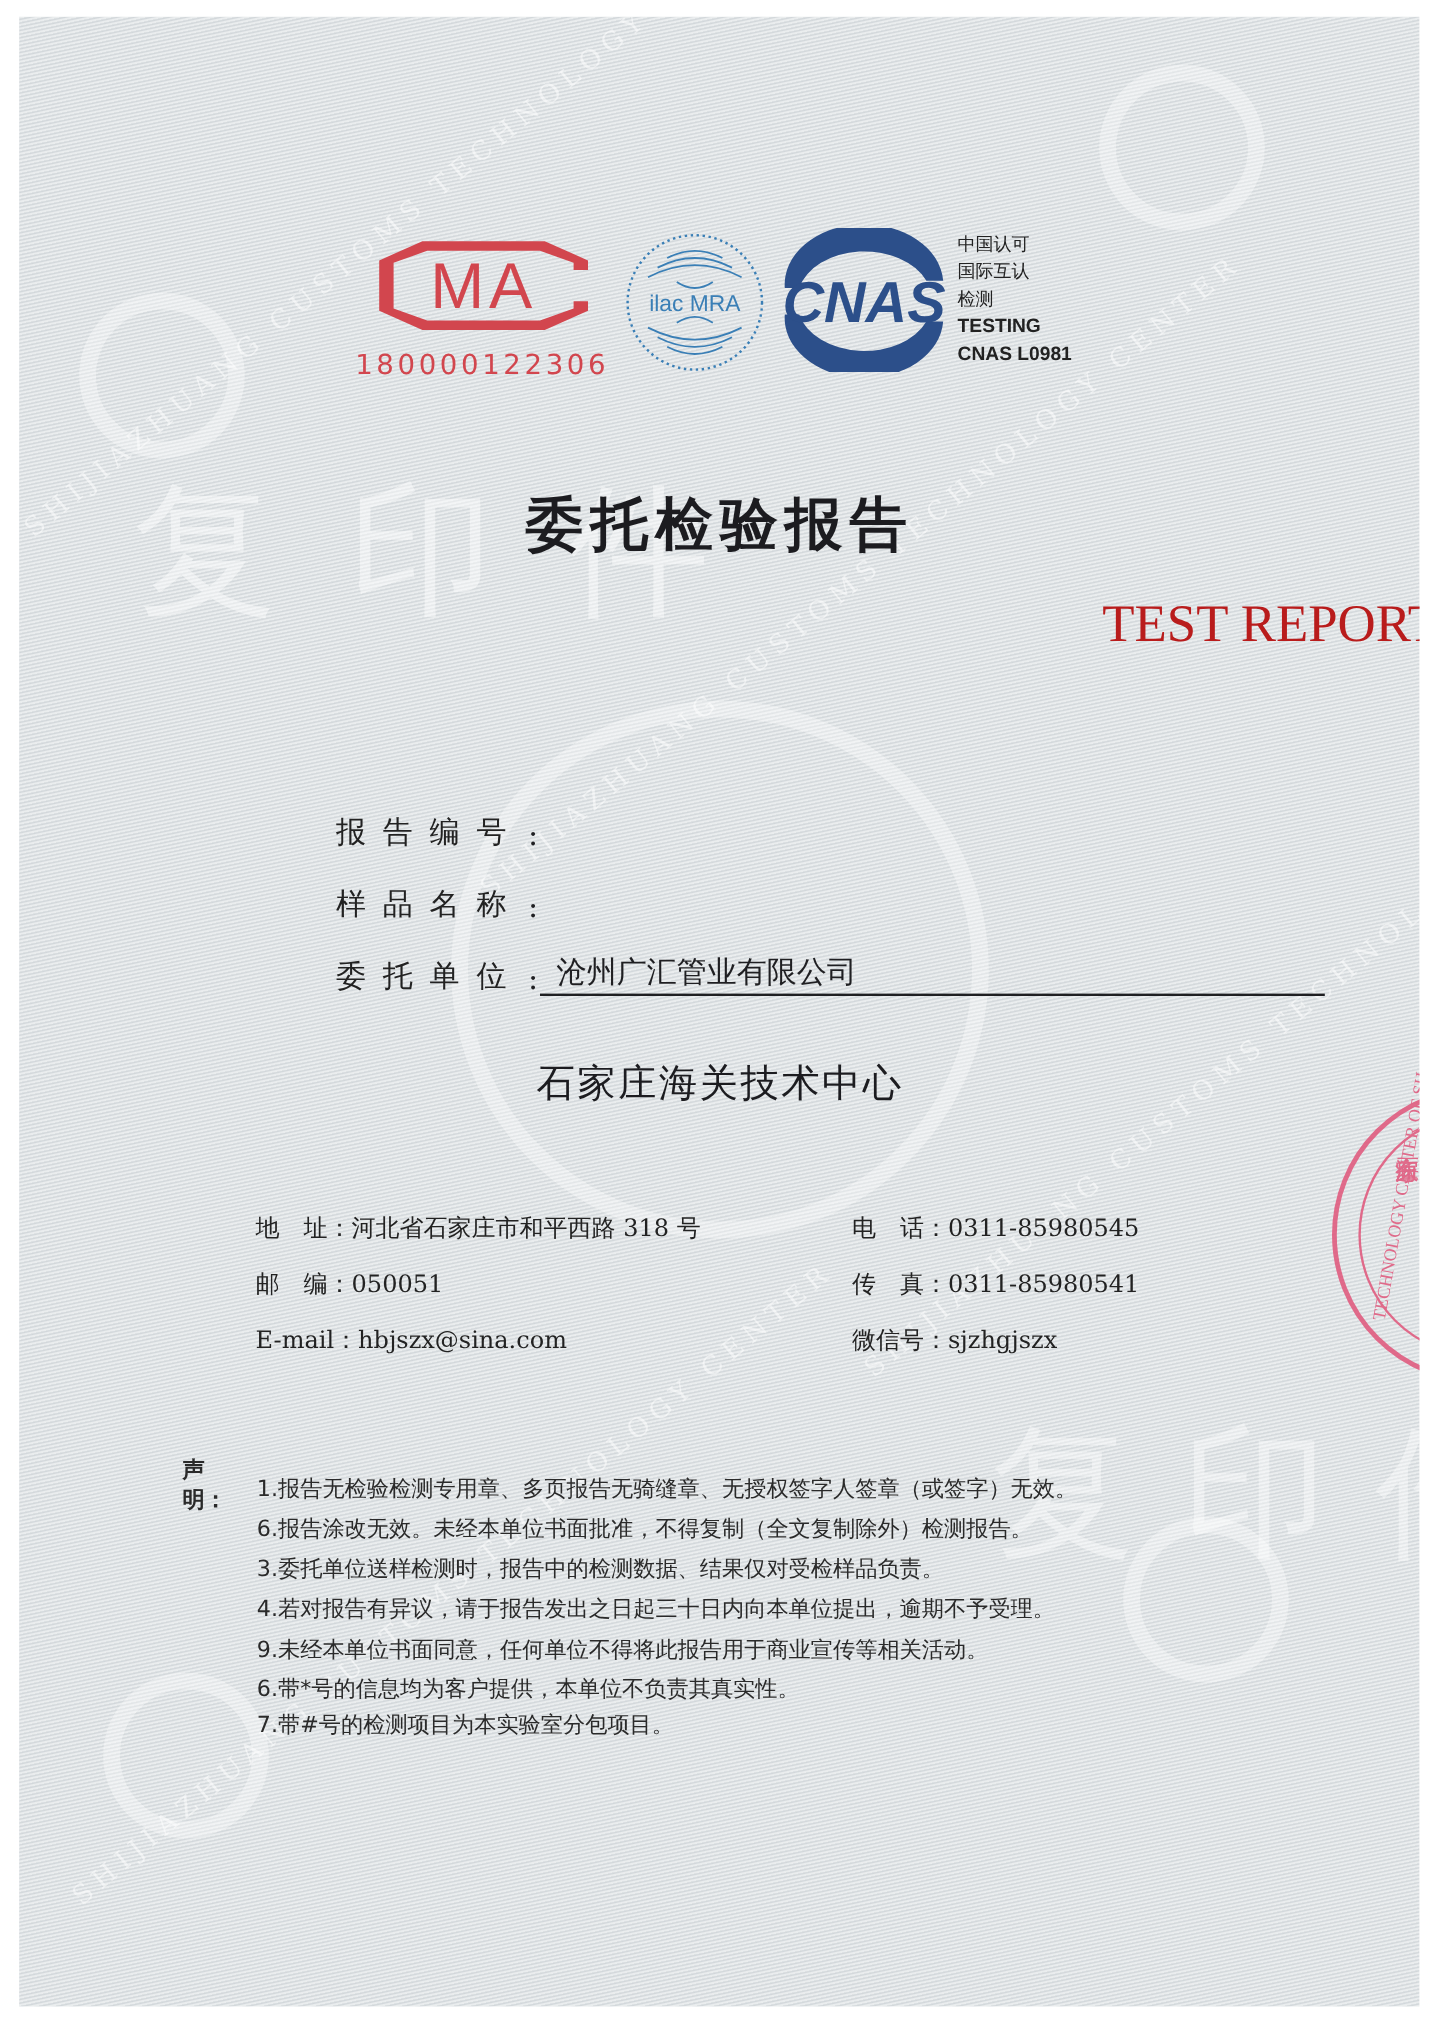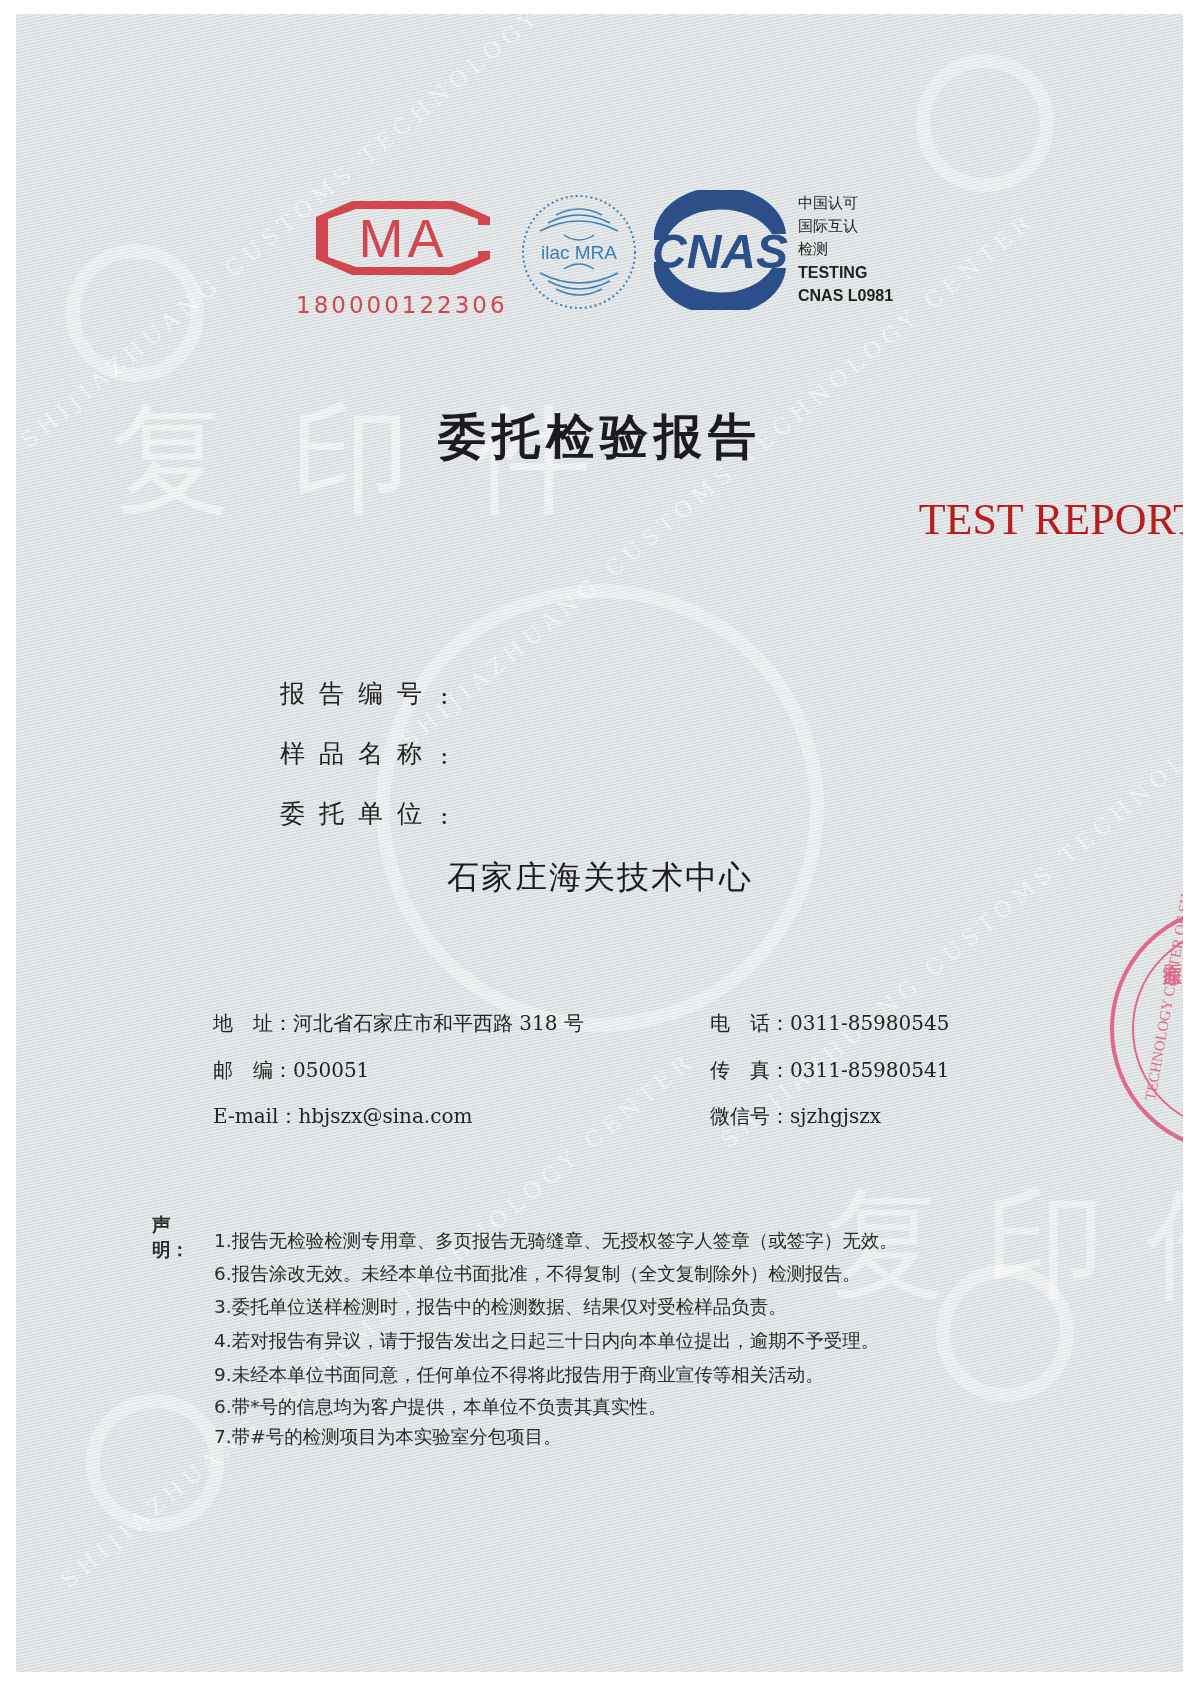--- a/index.html
+++ b/index.html
@@ -29,21 +29,21 @@
     .cnas-text .en { font-family: "Liberation Sans", sans-serif; font-weight: bold; font-size: 16px; }
 
     .title-cn { position: absolute; left: 0; width: 1200px; top: 405px; text-align: center; font-family: "DejaVu Sans", sans-serif; font-weight: bold; font-size: 48px; letter-spacing: 6px; color: #1c1c20; }
     .title-en { position: absolute; left: 0; width: 1200px; top: 494px; text-align: right; font-family: "Liberation Serif", serif; font-size: 44px; color: #b91c1c; }
 
     .info-row { position: absolute; left: 280px; height: 40px; display: flex; align-items: flex-end; font-size: 25px; }
     .info-label { width: 160px; letter-spacing: 14px; white-space: nowrap; color: #222; }
     .info-colon { width: 10px; }
     .info-value { width: 640px; border-bottom: 2px solid #1f1f22; padding-left: 14px; padding-bottom: 2px; white-space: nowrap; font-family: "DejaVu Serif", serif; }
 
-    .org { position: absolute; left: 0; width: 1200px; top: 856px; text-align: center; font-family: "DejaVu Sans", sans-serif; font-size: 32px; letter-spacing: 2px; color: #1c1c20; }
+    .org { position: absolute; left: 0; width: 1200px; top: 881px; text-align: center; font-family: "DejaVu Sans", sans-serif; font-size: 32px; letter-spacing: 2px; color: #1c1c20; }
 
     .contact { position: absolute; font-size: 20px; color: #222; white-space: nowrap; font-family: "DejaVu Serif", serif; }
     .contact .lbl { display: inline-block; }
 
     .decl { position: absolute; left: 152px; top: 1212px; font-family: "DejaVu Sans", sans-serif; font-size: 18.5px; color: #2a2a2a; }
     .decl-head { position: absolute; left: 0; top: 0; font-weight: bold; }
     .decl-item { position: absolute; left: 62px; white-space: nowrap; margin-top: 16px; }
 
     .seal { position: absolute; left: 1110px; top: 905px; width: 240px; height: 240px; border-radius: 50%; border: 4px solid #e0557a; opacity: 0.85; }
     .seal-inner { position: absolute; left: 18px; top: 18px; right: 18px; bottom: 18px; border-radius: 50%; border: 2px solid #e0557a; }
@@ -107,20 +107,21 @@
   <span class="info-label">报告编号</span>
   <span class="info-colon">:</span>
 </div>
 <div class="info-row" style="top:730px;">
   <span class="info-label">样品名称</span>
   <span class="info-colon">:</span>
 </div>
 <div class="info-row" style="top:790px;">
   <span class="info-label">委托单位</span>
   <span class="info-colon">:</span>
+  <span class="info-value">沧州广汇管业有限公司</span>
 </div>
 
 <div class="org">石家庄海关技术中心</div>
 
 <div class="contact" style="left:213px;top:1010px;text-align:center;">
   <span class="lbl">地　址：</span><span>河北省石家庄市和平西路 318 号</span>
 </div>
 <div class="contact" style="left:710px;top:1010px;">
   <span class="lbl">电　话：</span><span>0311-85980545</span>
 </div>

